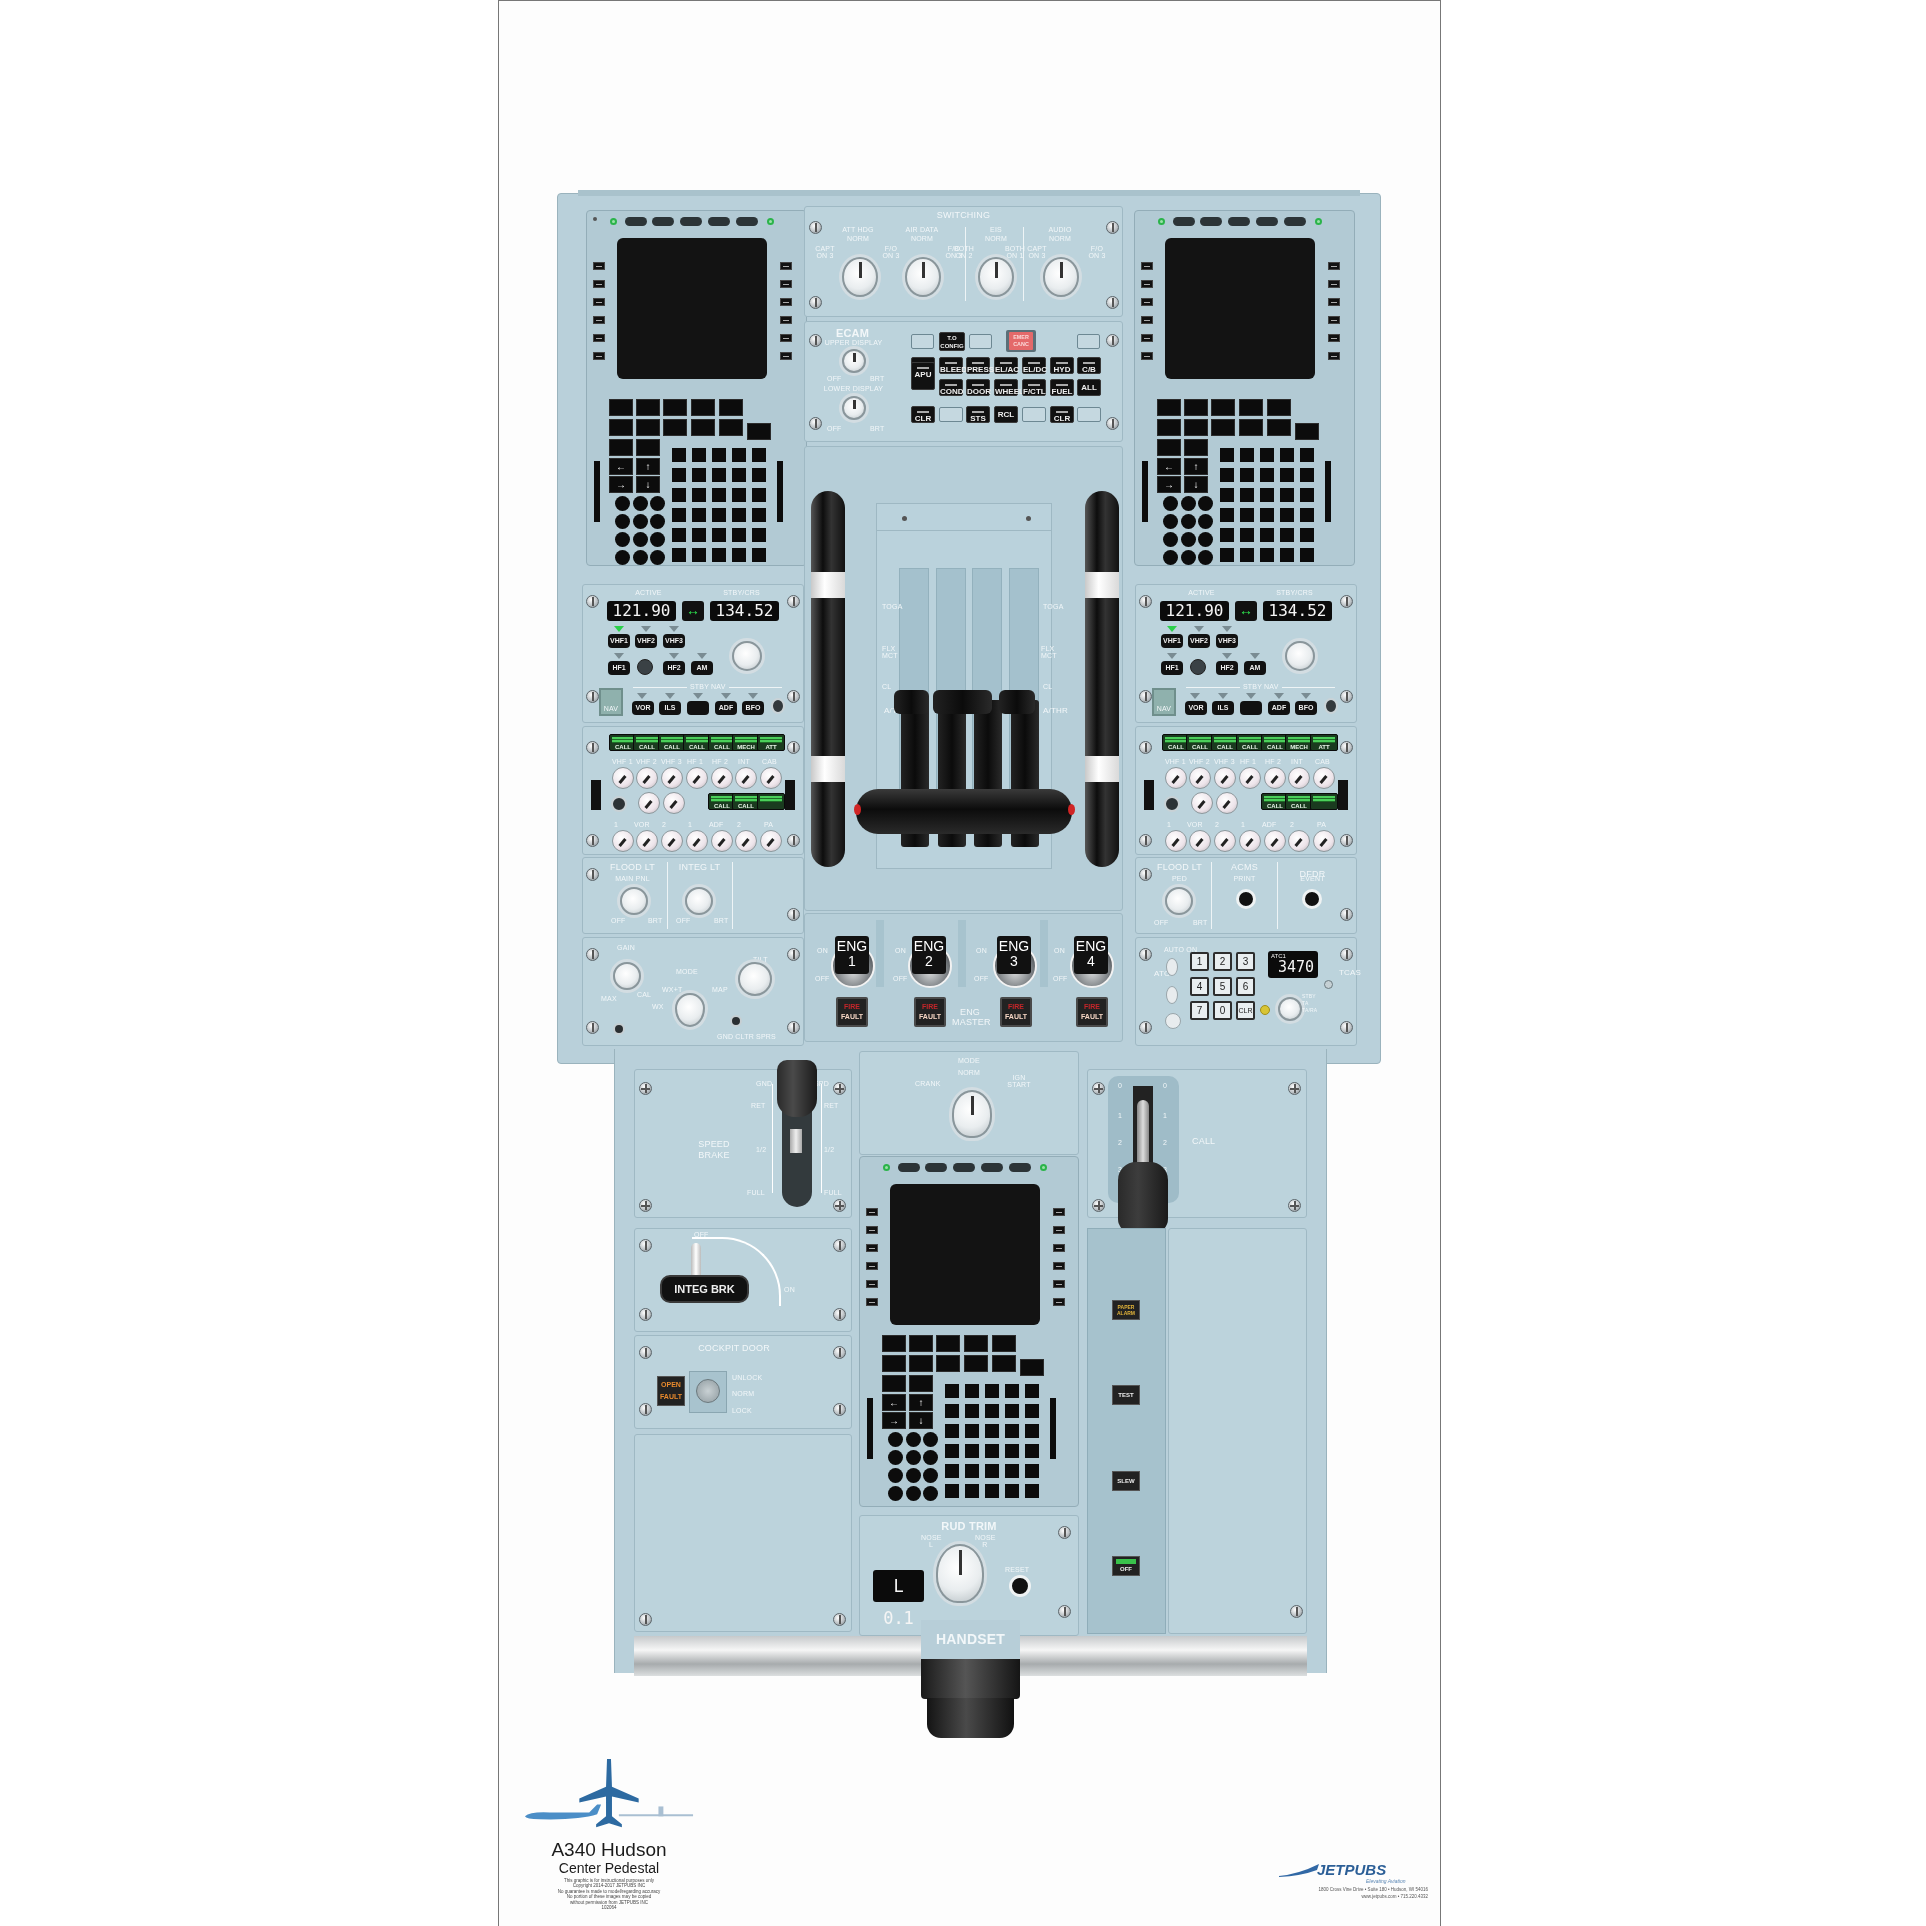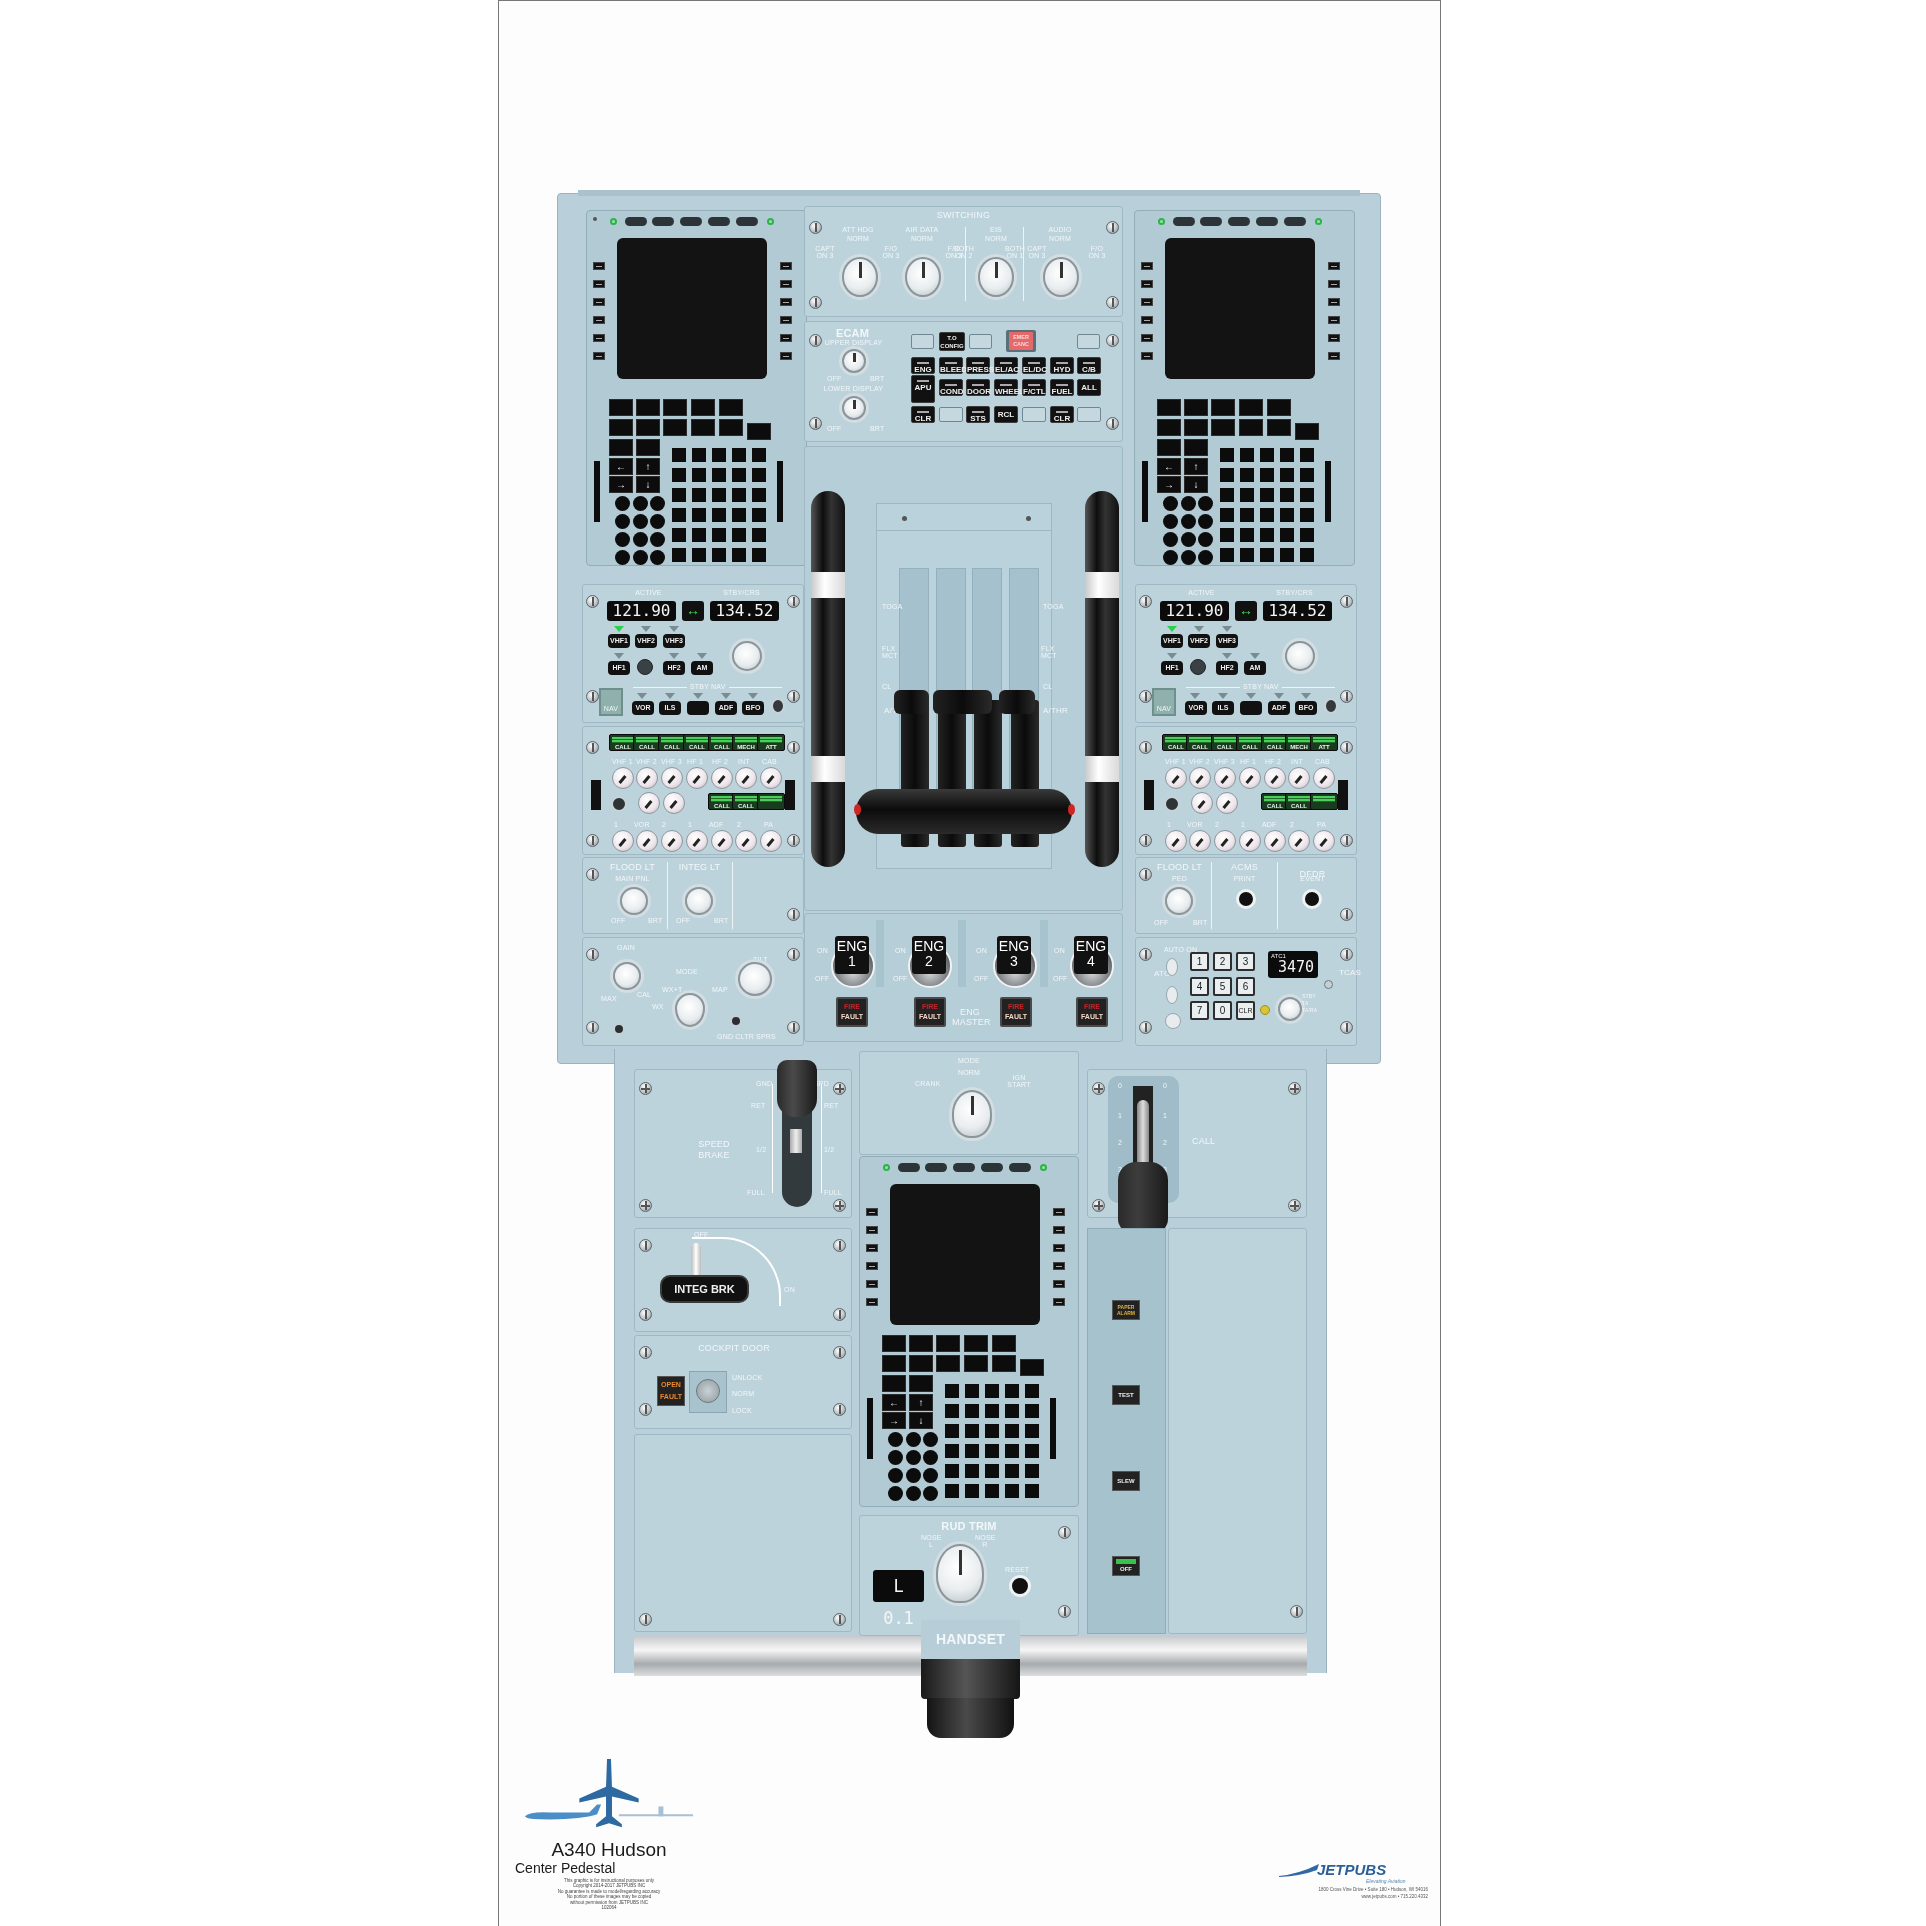--- a/index.html
+++ b/index.html
@@ -238,21 +238,21 @@
   <div class="pb-empty" style="left:272px;top:12px;width:23px;height:15px"></div>
 
   <div class="pb" style="left:106px;top:35px;width:24px;height:17px"><span class="bar"></span><span>ENG</span></div>
   <div class="pb" style="left:134px;top:35px;width:24px;height:17px"><span class="bar"></span><span>BLEED</span></div>
   <div class="pb" style="left:161px;top:35px;width:24px;height:17px"><span class="bar"></span><span>PRESS</span></div>
   <div class="pb" style="left:189px;top:35px;width:24px;height:17px"><span class="bar"></span><span>EL/AC</span></div>
   <div class="pb" style="left:217px;top:35px;width:24px;height:17px"><span class="bar"></span><span>EL/DC</span></div>
   <div class="pb" style="left:245px;top:35px;width:24px;height:17px"><span class="bar"></span><span>HYD</span></div>
   <div class="pb" style="left:272px;top:35px;width:24px;height:17px"><span class="bar"></span><span>C/B</span></div>
 
-  <div class="pb" style="left:106px;top:53px;width:24px;height:28px"><span class="bar"></span><span>APU</span></div>
+  <div class="pb" style="left:106px;top:40px;width:24px;height:28px"><span class="bar"></span><span>APU</span></div>
   <div class="pb" style="left:134px;top:57px;width:24px;height:17px"><span class="bar"></span><span>COND</span></div>
   <div class="pb" style="left:161px;top:57px;width:24px;height:17px"><span class="bar"></span><span>DOOR</span></div>
   <div class="pb" style="left:189px;top:57px;width:24px;height:17px"><span class="bar"></span><span>WHEEL</span></div>
   <div class="pb" style="left:217px;top:57px;width:24px;height:17px"><span class="bar"></span><span>F/CTL</span></div>
   <div class="pb" style="left:245px;top:57px;width:24px;height:17px"><span class="bar"></span><span>FUEL</span></div>
   <div class="pb" style="left:272px;top:57px;width:24px;height:17px;line-height:15px">ALL</div>
 
   <div class="pb" style="left:106px;top:84px;width:24px;height:17px"><span class="bar"></span><span>CLR</span></div>
   <div class="pb-empty" style="left:134px;top:85px;width:24px;height:15px"></div>
   <div class="pb" style="left:161px;top:84px;width:24px;height:17px"><span class="bar"></span><span>STS</span></div>
@@ -785,21 +785,21 @@
 
 <div class="abs" style="left:520px;top:1757px;width:178px;height:89px">
   <svg width="178" height="89" viewBox="0 0 180 90">
     <path d="M88 2 L92 2 L93 30 L120 42 L120 46 L93 40 L93 60 L103 68 L103 71 L90 67 L77 71 L77 68 L87 60 L87 40 L60 46 L60 42 L87 30 Z" fill="#2d6aa1"></path>
     <path d="M5 60 Q10 55 30 56 L70 56 L78 48 L82 48 L78 58 Q60 64 20 63 Q6 63 5 60Z" fill="#4b8ec7"></path>
     <path d="M100 58 L175 58 L175 60 L100 60 Z" fill="#a9bfd2"></path>
     <path d="M140 50 L145 50 L145 60 L140 60 Z" fill="#a9bfd2"></path>
   </svg>
 </div>
 <div class="abs logo-title" style="left:515px;top:1839px;width:188px;text-align:center;font-size:19px">A340 Hudson</div>
-<div class="abs logo-title" style="left:515px;top:1860px;width:188px;font-size:14px">Center Pedestal</div>
+<div class="abs logo-title" style="left:515px;top:1860px;width:188px;text-align:center;font-size:14px">Center Pedestal</div>
 <div class="abs" style="left:525px;top:1878px;width:168px;text-align:center;font-size:4.5px;line-height:5.4px;color:#444">
   <div>This graphic is for instructional purposes only</div>
     <div>Copyright 2014-2017 JETPUBS INC</div>
     <div>No guarantee is made to model/regarding accuracy</div>
     <div>No portion of these images may be copied</div>
     <div>without permission from JETPUBS INC</div>
     <div>102064</div>
 </div>
 
 <div class="abs" style="left:1279px;top:1861px;width:149px;height:50px">

